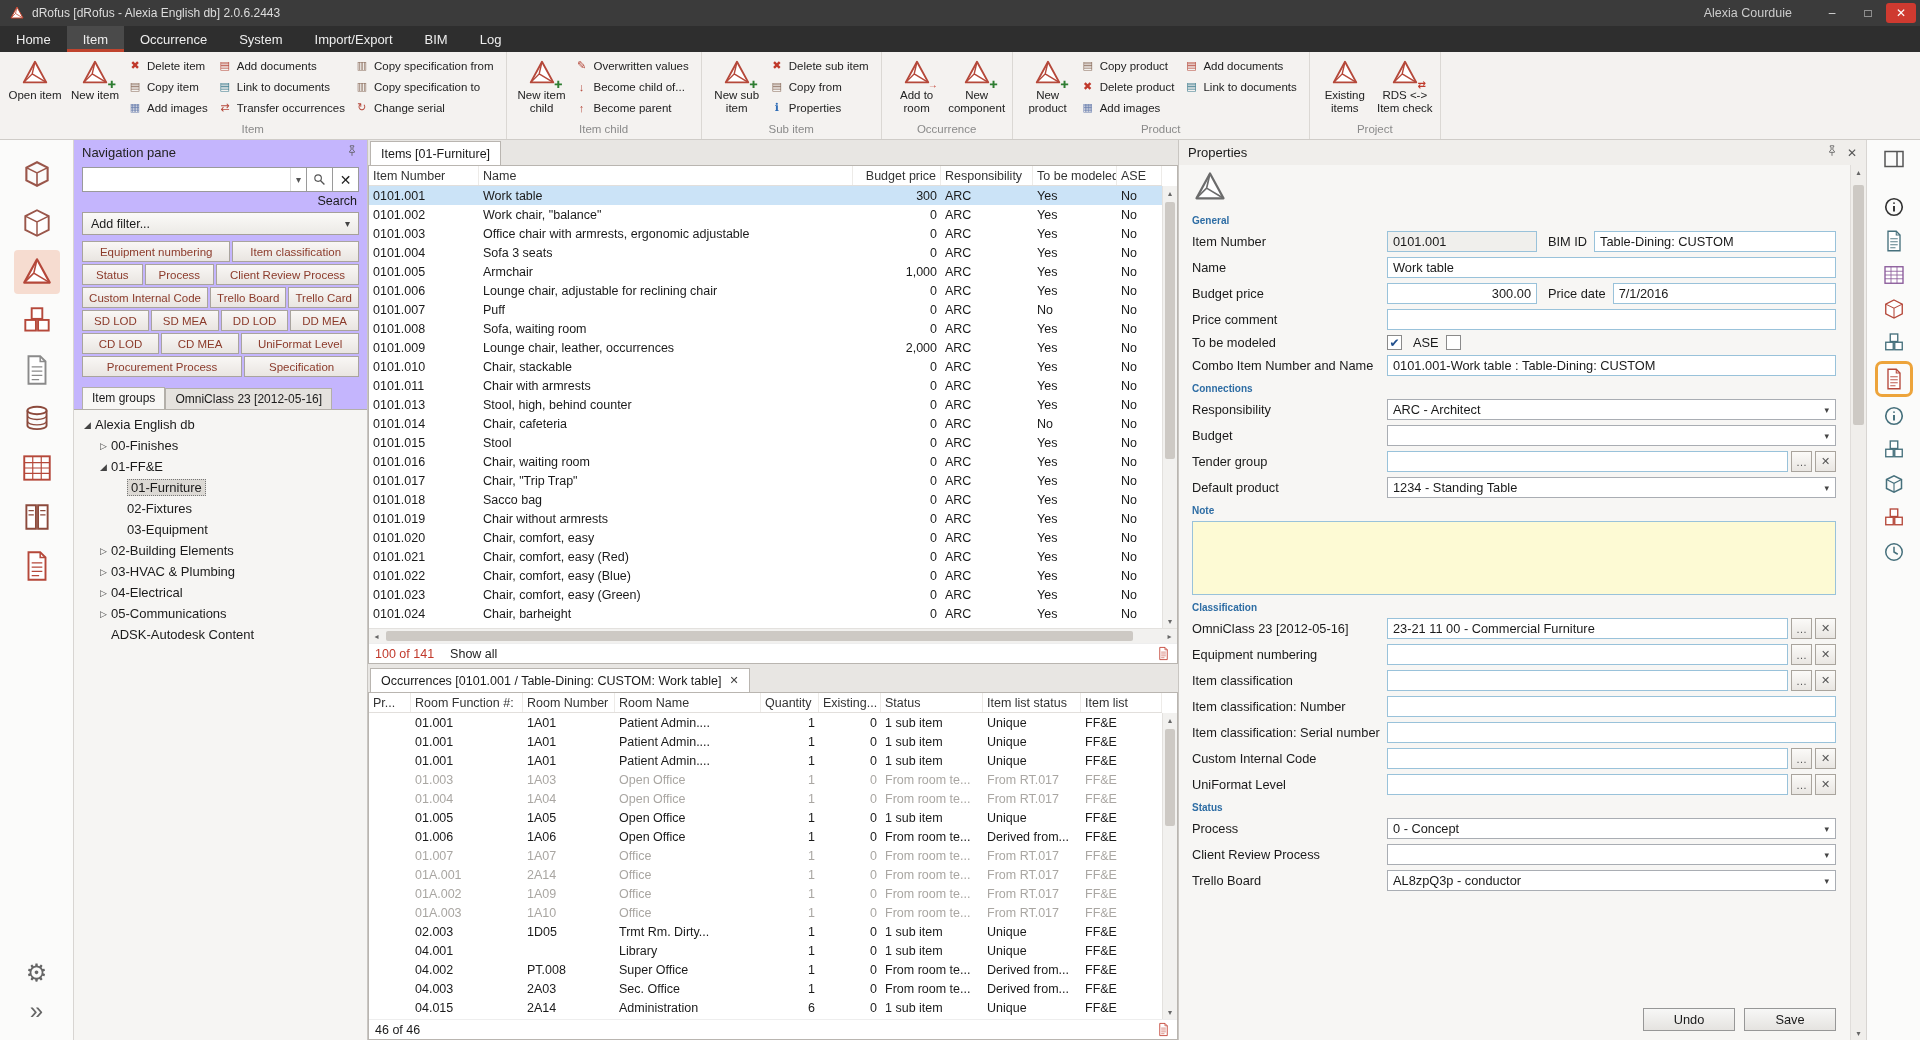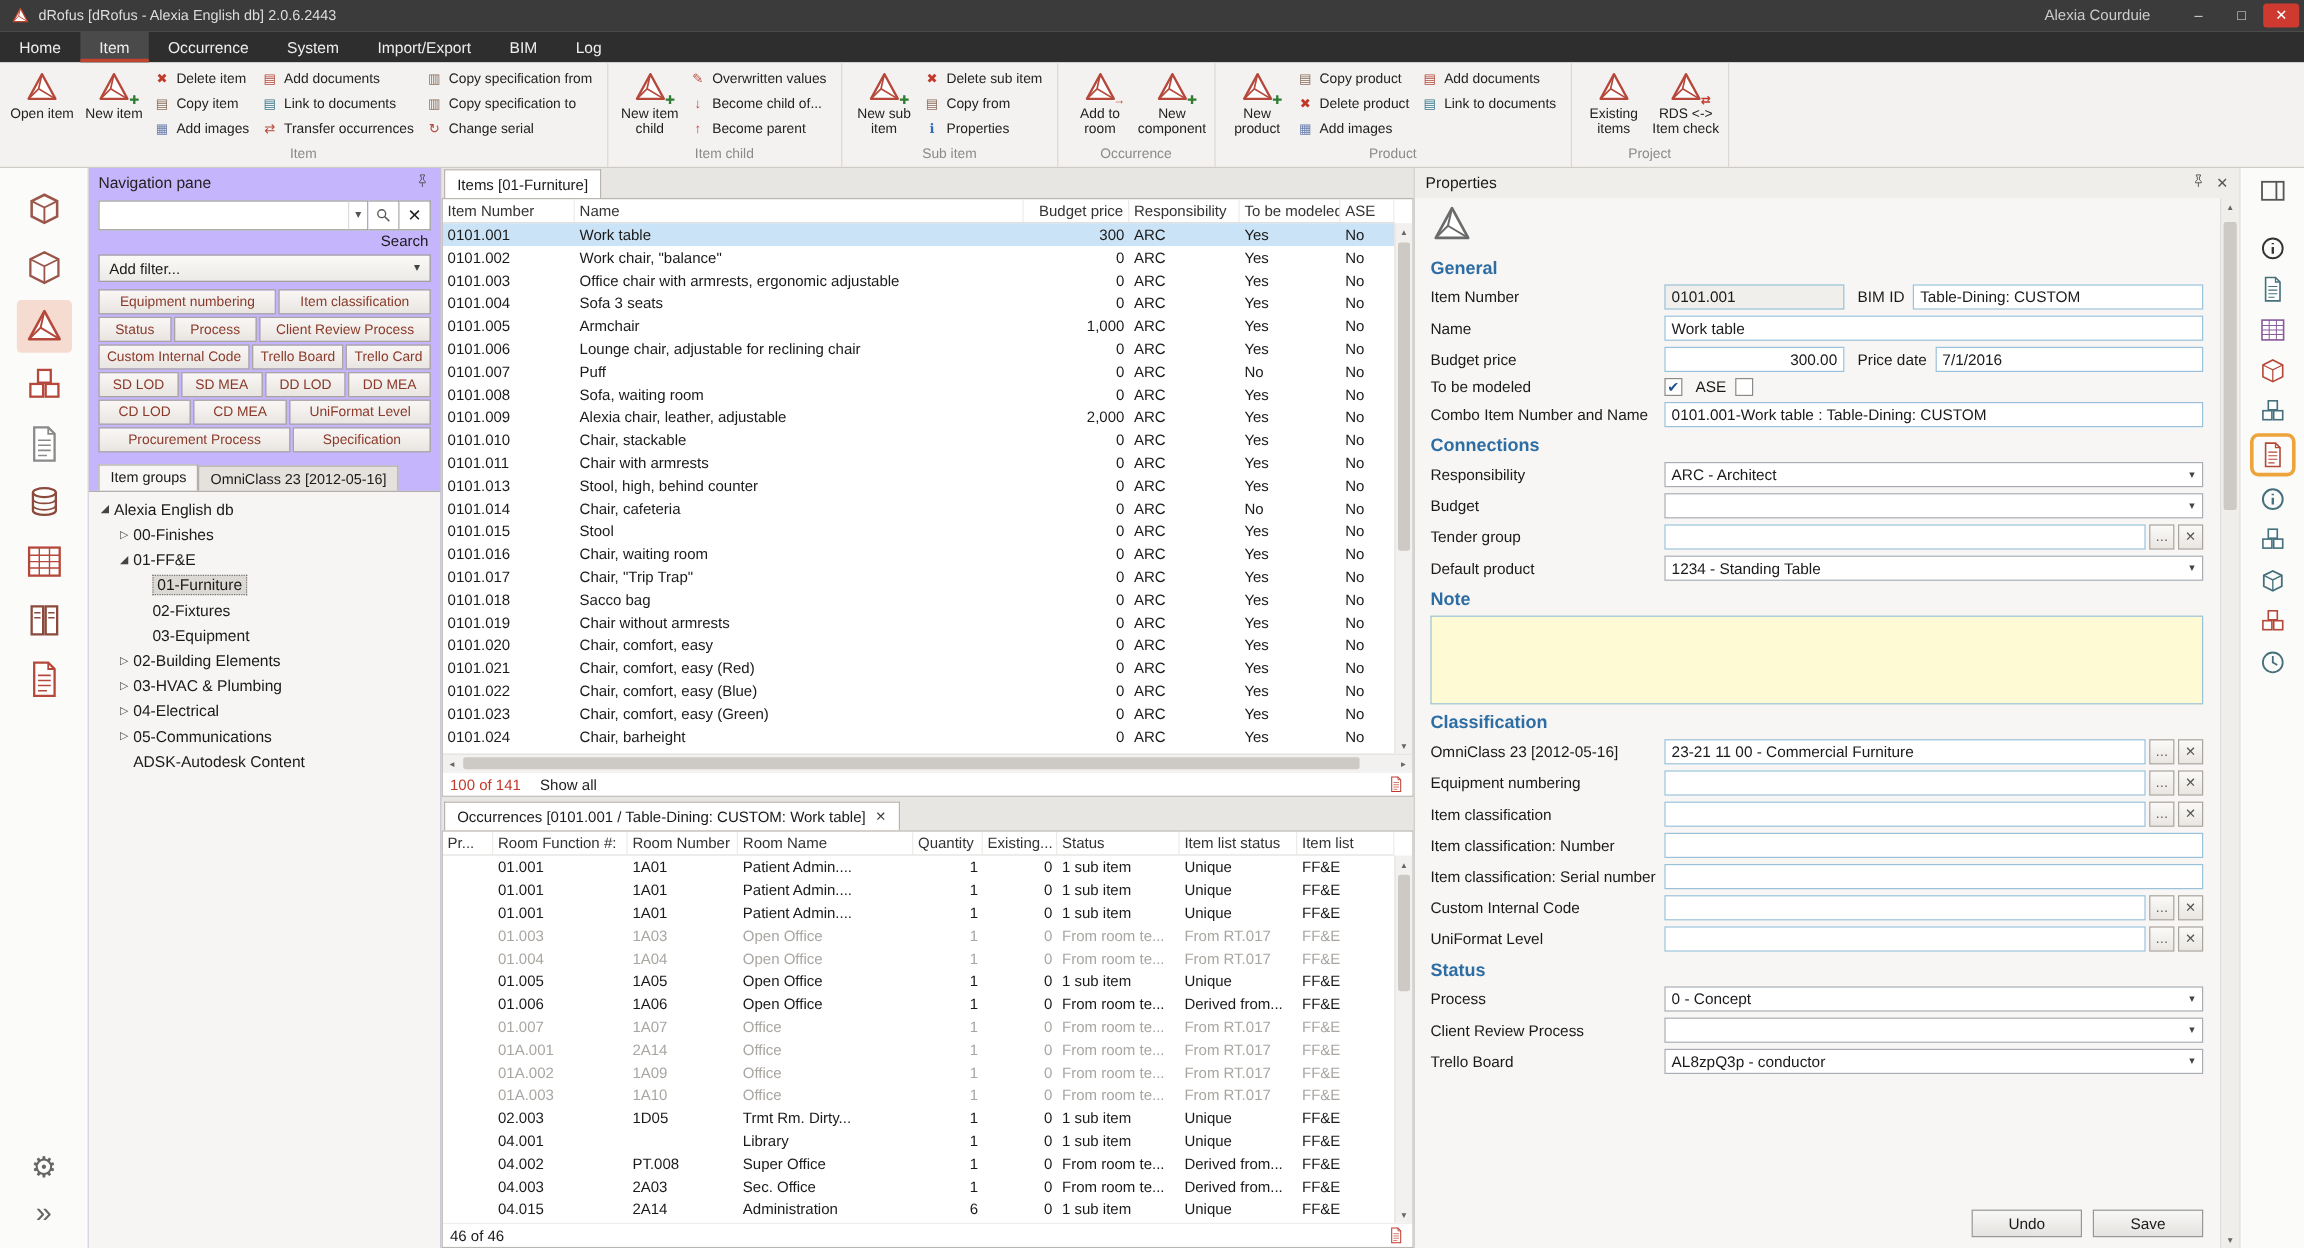--- a/index.html
+++ b/index.html
@@ -100,21 +100,21 @@
   .footer-icon{margin-left:auto;display:flex;}
 
   
   .props{width:688px;background:#f7f6f4;border-left:1px solid #c9c6c2;display:flex;flex-direction:column;position:relative;}
   .props-titlebar{height:25px;display:flex;align-items:center;padding:0 9px;font-size:13px;background:#f0eeeb;}
   .ph-icons{margin-left:auto;display:flex;align-items:center;gap:8px;color:#555;}
   .props-body{flex:1;padding:4px 30px 0 13px;overflow:hidden;}
   .pheader{display:flex;gap:9px;margin-bottom:2px;}
   .ptitle{font-size:13.5px;font-weight:bold;margin-top:2px;}
   .pmeta{font-size:11.5px;font-style:italic;color:#333;}
-  .psection{color:#2e6da4;font-weight:bold;font-size:15px;margin:7px 0 5px;}
+  .psection{color:#2e6da4;font-weight:bold;font-size:10px;margin:7px 0 5px;}
   .prow{display:flex;align-items:center;margin-bottom:5px;}
   .plabel{width:195px;flex:none;font-size:12.8px;color:#1a1a1a;white-space:nowrap;overflow:hidden;}
   .inline-label{margin:0 7px 0 11px;font-size:12.8px;white-space:nowrap;}
   .pinput{height:21px;border:1px solid #99c2da;background:#fff;font-size:12.8px;padding:0 5px;display:flex;align-items:center;white-space:nowrap;overflow:hidden;}
   .pinput.ro{background:#f0efec;}
   .pinput.num{justify-content:flex-end;}
   .flex1{flex:1;min-width:0;}
   .w150{width:150px;flex:none;}
   .pselect{height:21px;border:1px solid #a9adb3;background:#fff;font-size:12.8px;padding:0 2px 0 5px;display:flex;align-items:center;}
   .pselect .chev{margin-left:auto;font-size:9px;color:#444;padding:0 4px;}
@@ -643,21 +643,21 @@
               <div class="td" style="width: 110px;">0101.008</div>
               <div class="td" style="width: 374px;">Sofa, waiting room</div>
               <div class="td ralign" style="width: 88px;">0</div>
               <div class="td" style="width: 92px;">ARC</div>
               <div class="td" style="width: 84px;">Yes</div>
               <div class="td" style="width: 45px;">No</div>
               <div class="td fill"></div>
             </div>
             <div class="tr">
               <div class="td" style="width: 110px;">0101.009</div>
-              <div class="td" style="width: 374px;">Alexia chair, leather, adjustable</div>
+              <div class="td" style="width: 374px;">Lounge chair, leather, occurrences</div>
               <div class="td ralign" style="width: 88px;">2,000</div>
               <div class="td" style="width: 92px;">ARC</div>
               <div class="td" style="width: 84px;">Yes</div>
               <div class="td" style="width: 45px;">No</div>
               <div class="td fill"></div>
             </div>
             <div class="tr">
               <div class="td" style="width: 110px;">0101.010</div>
               <div class="td" style="width: 374px;">Chair, stackable</div>
               <div class="td ralign" style="width: 88px;">0</div>
@@ -1077,20 +1077,24 @@
         <label class="plabel">Name</label>
         <div class="pinput flex1">Work table</div>
       </div>
       <div class="prow">
         <label class="plabel">Budget price</label>
         <div class="pinput num w150">300.00</div>
         <label class="inline-label">Price date</label>
         <div class="pinput flex1">7/1/2016</div>
       </div>
       <div class="prow">
+        <label class="plabel">Price comment</label>
+        <div class="pinput flex1"></div>
+      </div>
+      <div class="prow">
         <label class="plabel">To be modeled</label>
         <span class="checkbox">✔</span>
         <label class="inline-label">ASE</label>
         <span class="checkbox"></span>
       </div>
       <div class="prow">
         <label class="plabel">Combo Item Number and Name</label>
         <div class="pinput flex1">0101.001-Work table : Table-Dining: CUSTOM</div>
       </div>
 

